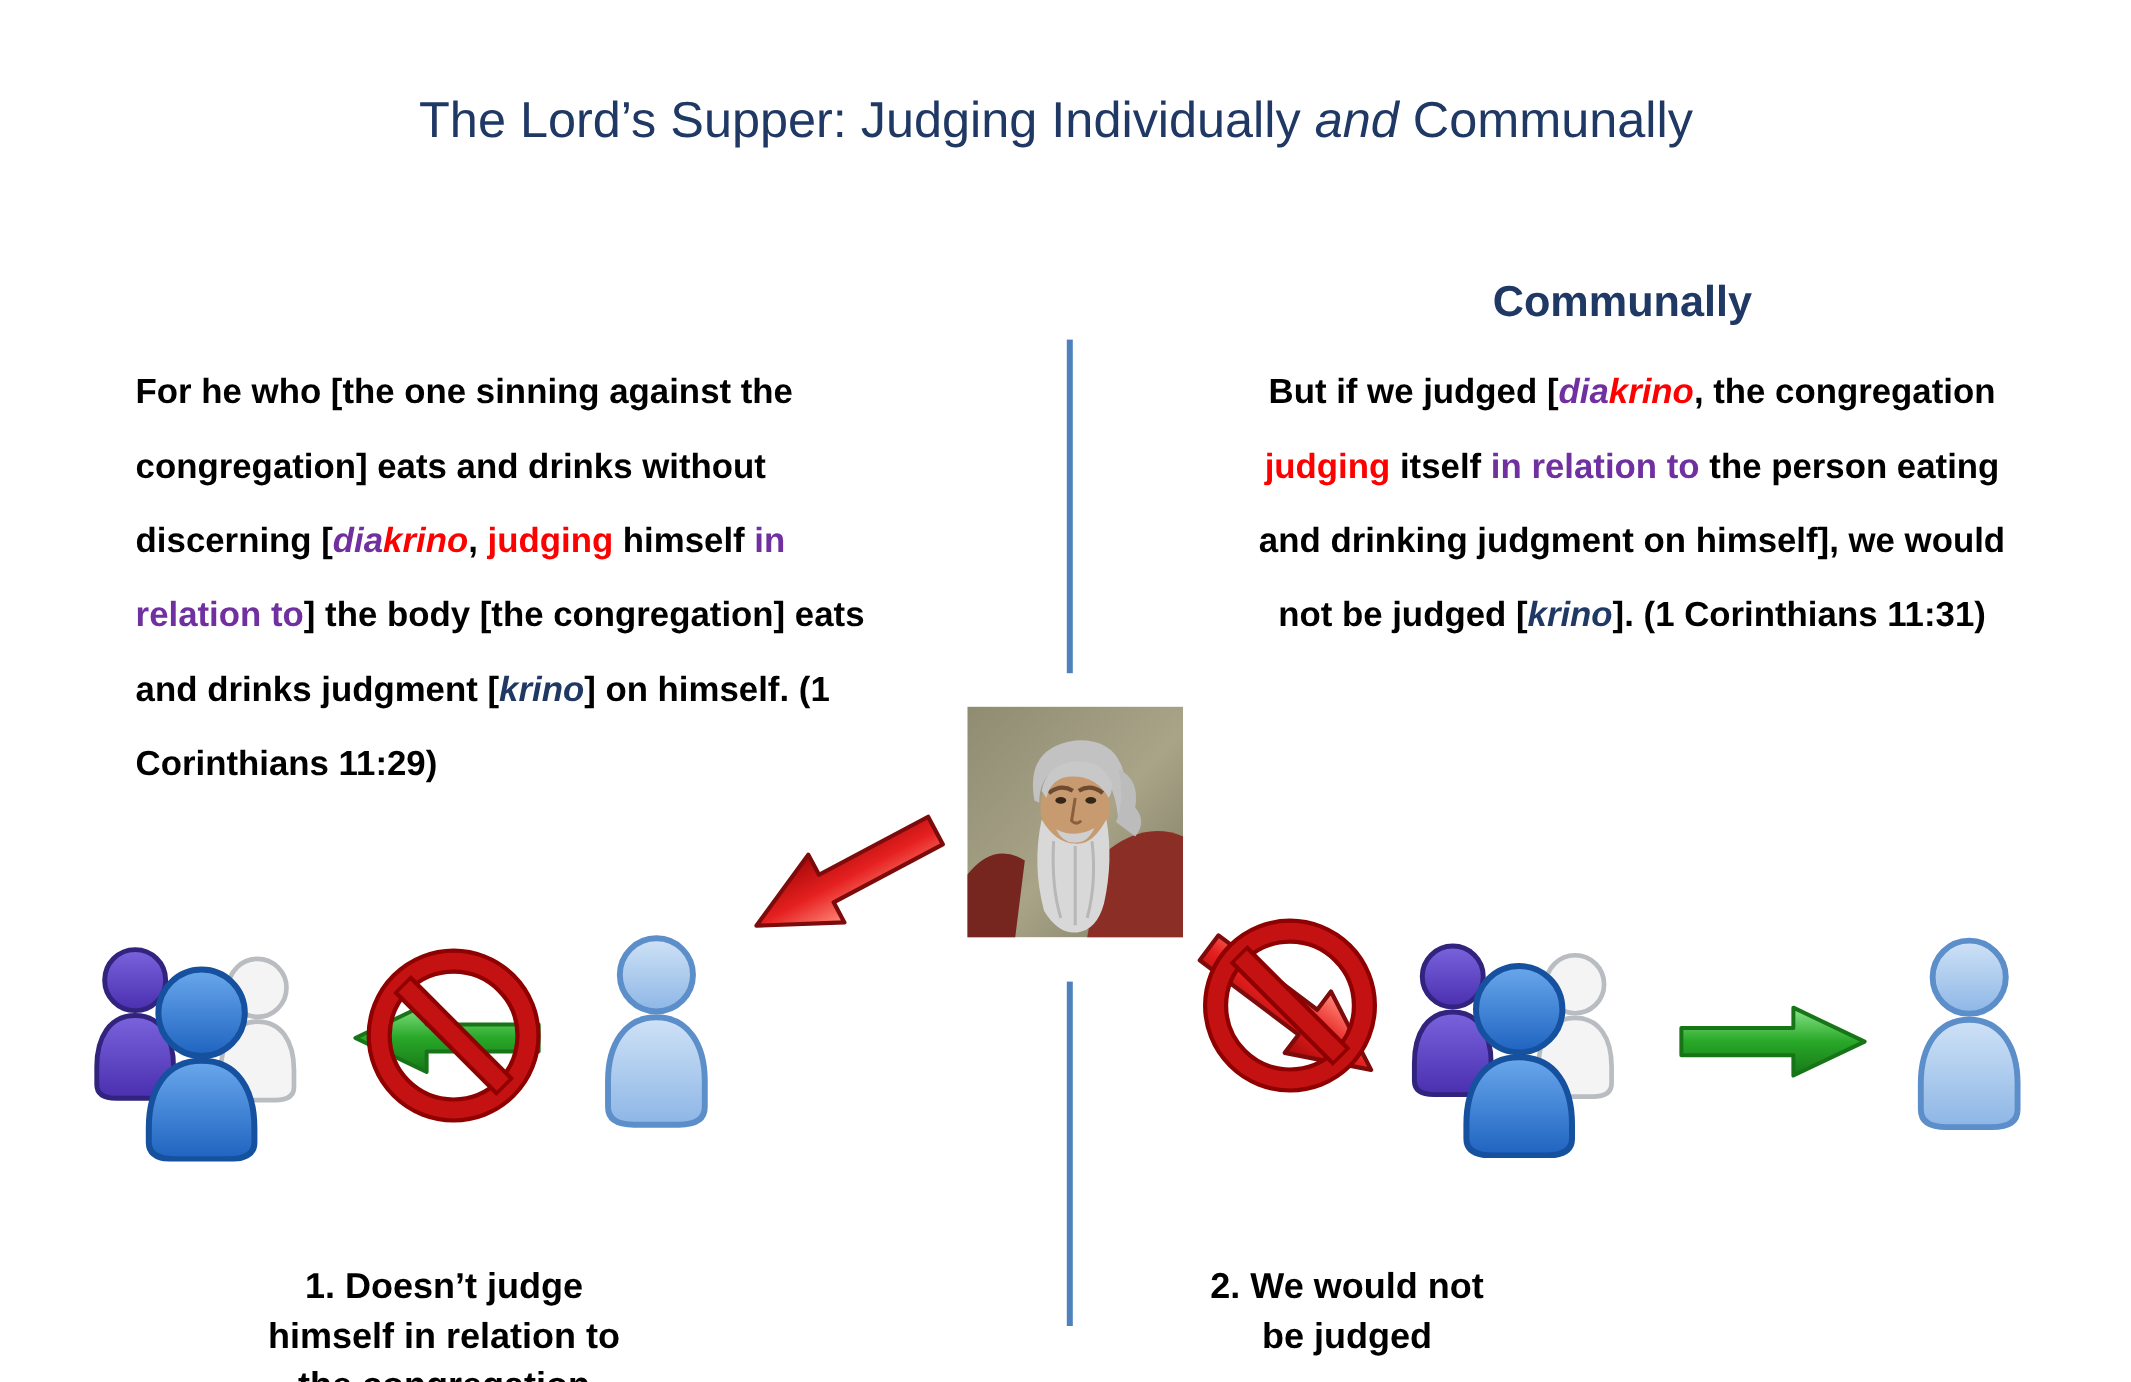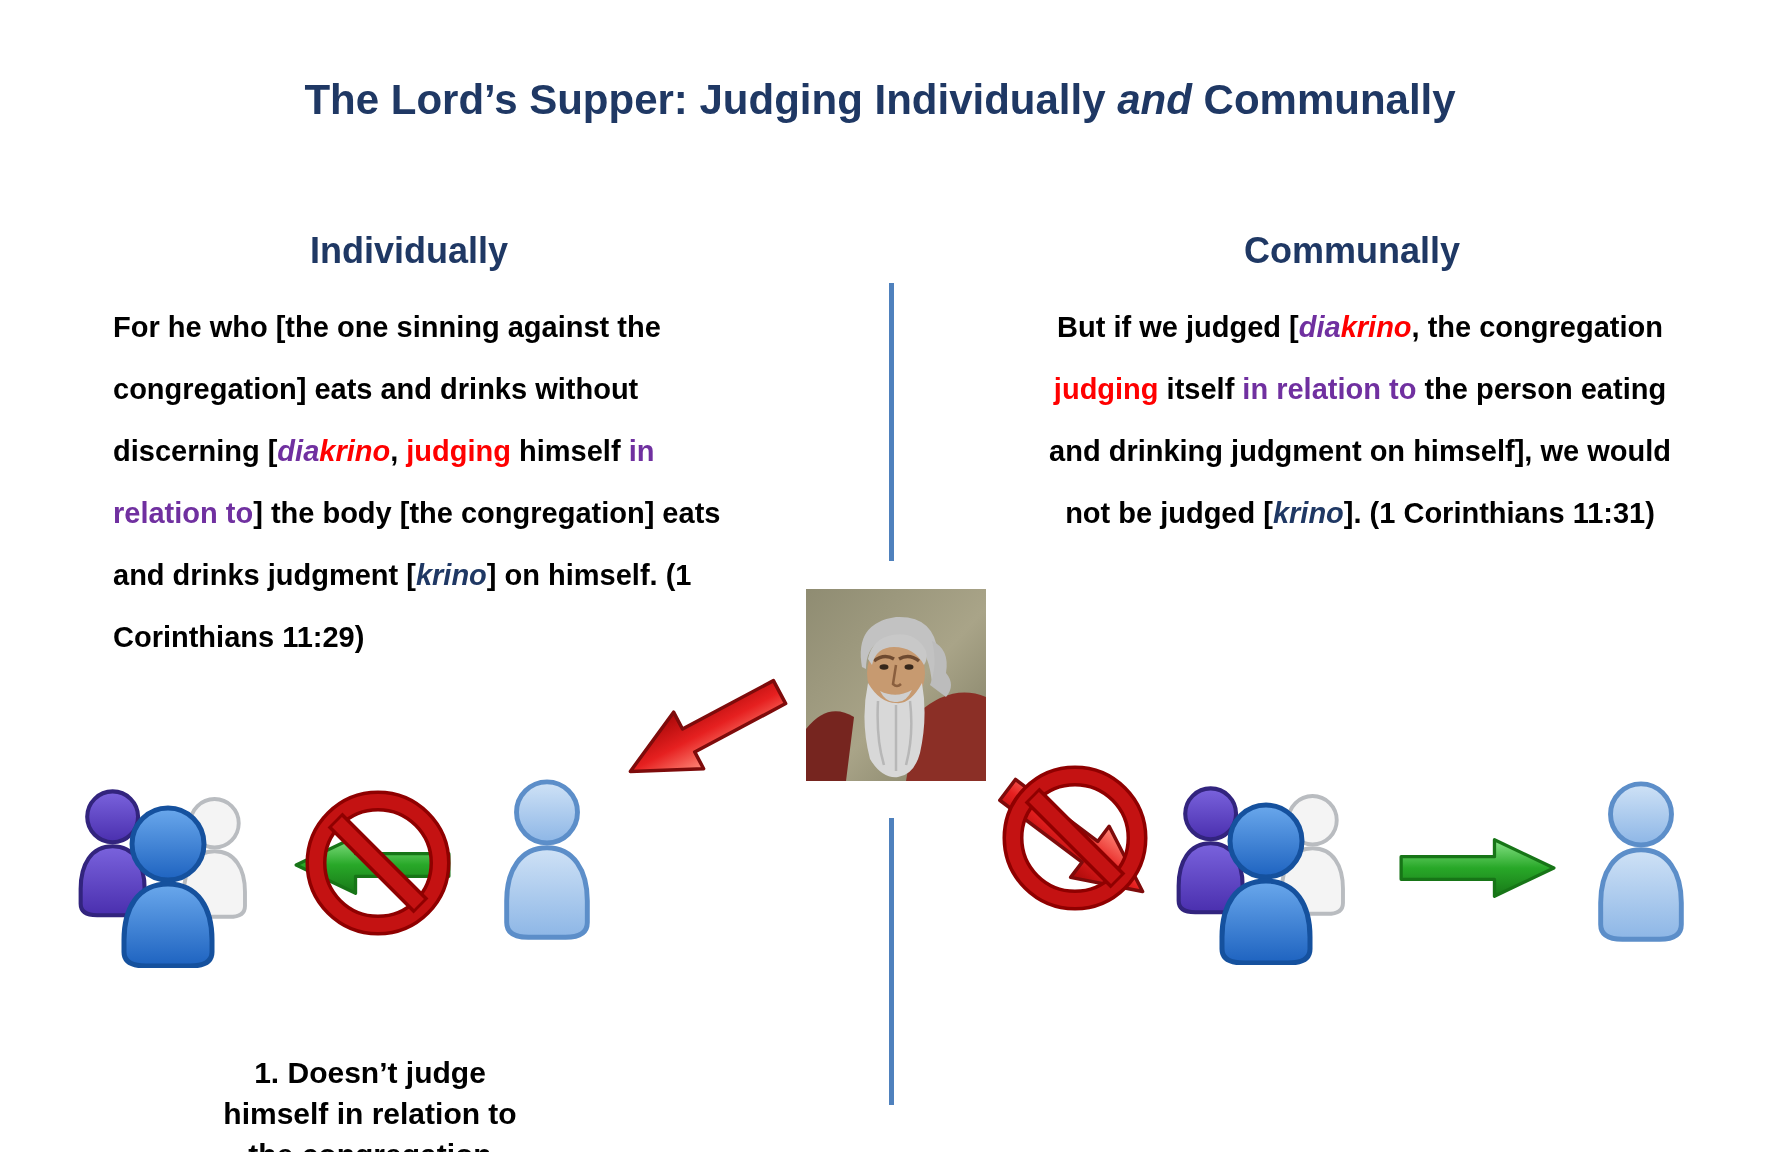--- a/index.html
+++ b/index.html
@@ -2,21 +2,21 @@
 <html><head>
 <meta charset="utf-8">
 <style>
   html,body{margin:0;padding:0;background:#ffffff;}
   .slide{
     position:relative;width:1776px;height:1152px;background:#ffffff;
     font-family:"Liberation Sans",sans-serif;overflow:hidden;
   }
   .title{
     position:absolute;top:76px;left:0;width:1760px;text-align:center;
-    font-size:42px;font-weight:bold;color:#1F3864;
+    font-size:42px;font-weight:normal;color:#1F3864;
   }
   .title .em{font-style:italic;}
   .col-heading{
     position:absolute;top:230px;width:320px;text-align:center;
     font-size:36px;font-weight:bold;color:#1F3864;
   }
   .heading-left{left:249px;}
   .heading-right{left:1192px;}
   .para{
     position:absolute;top:296px;font-size:29px;font-weight:bold;
@@ -147,21 +147,20 @@
     </symbol>
   </defs>
 </svg>
 
 <div class="slide">
 
   <div class="title">
     <span>The Lord’s Supper: Judging Individually </span><span class="em">and</span><span> Communally</span>
   </div>
 
-  <div class="col-heading heading-left">Individually</div>
   <div class="col-heading heading-right">Communally</div>
 
   <div class="divider divider-top"></div>
   <div class="divider divider-bottom"></div>
 
   <p class="para para-left">
     <span class="t-black">For he who [the one sinning against the congregation] eats and drinks without discerning [</span><span class="t-purple-i">dia</span><span class="t-red-i">krino</span><span class="t-black">, </span><span class="t-red">judging</span><span class="t-black"> himself </span><span class="t-purple">in relation to</span><span class="t-black">] the body [the congregation] eats and drinks judgment [</span><span class="t-navy-i">krino</span><span class="t-black">] on himself.  (1 Corinthians 11:29)</span>
   </p>
 
   <p class="para para-right">
@@ -198,14 +197,15 @@
       <use href="#sym-group"></use>
     </svg>
   <svg class="abs green-right z1">
       <use href="#sym-green-arrow-right"></use>
     </svg>
   <svg class="abs person-right z1">
       <use href="#sym-person"></use>
     </svg>
 
   <div class="caption cap1">1. Doesn’t judge himself in relation to the congregation</div>
+  <div class="caption cap3">2. We would not be judged</div>
 
 </div>
 
 </body></html>

